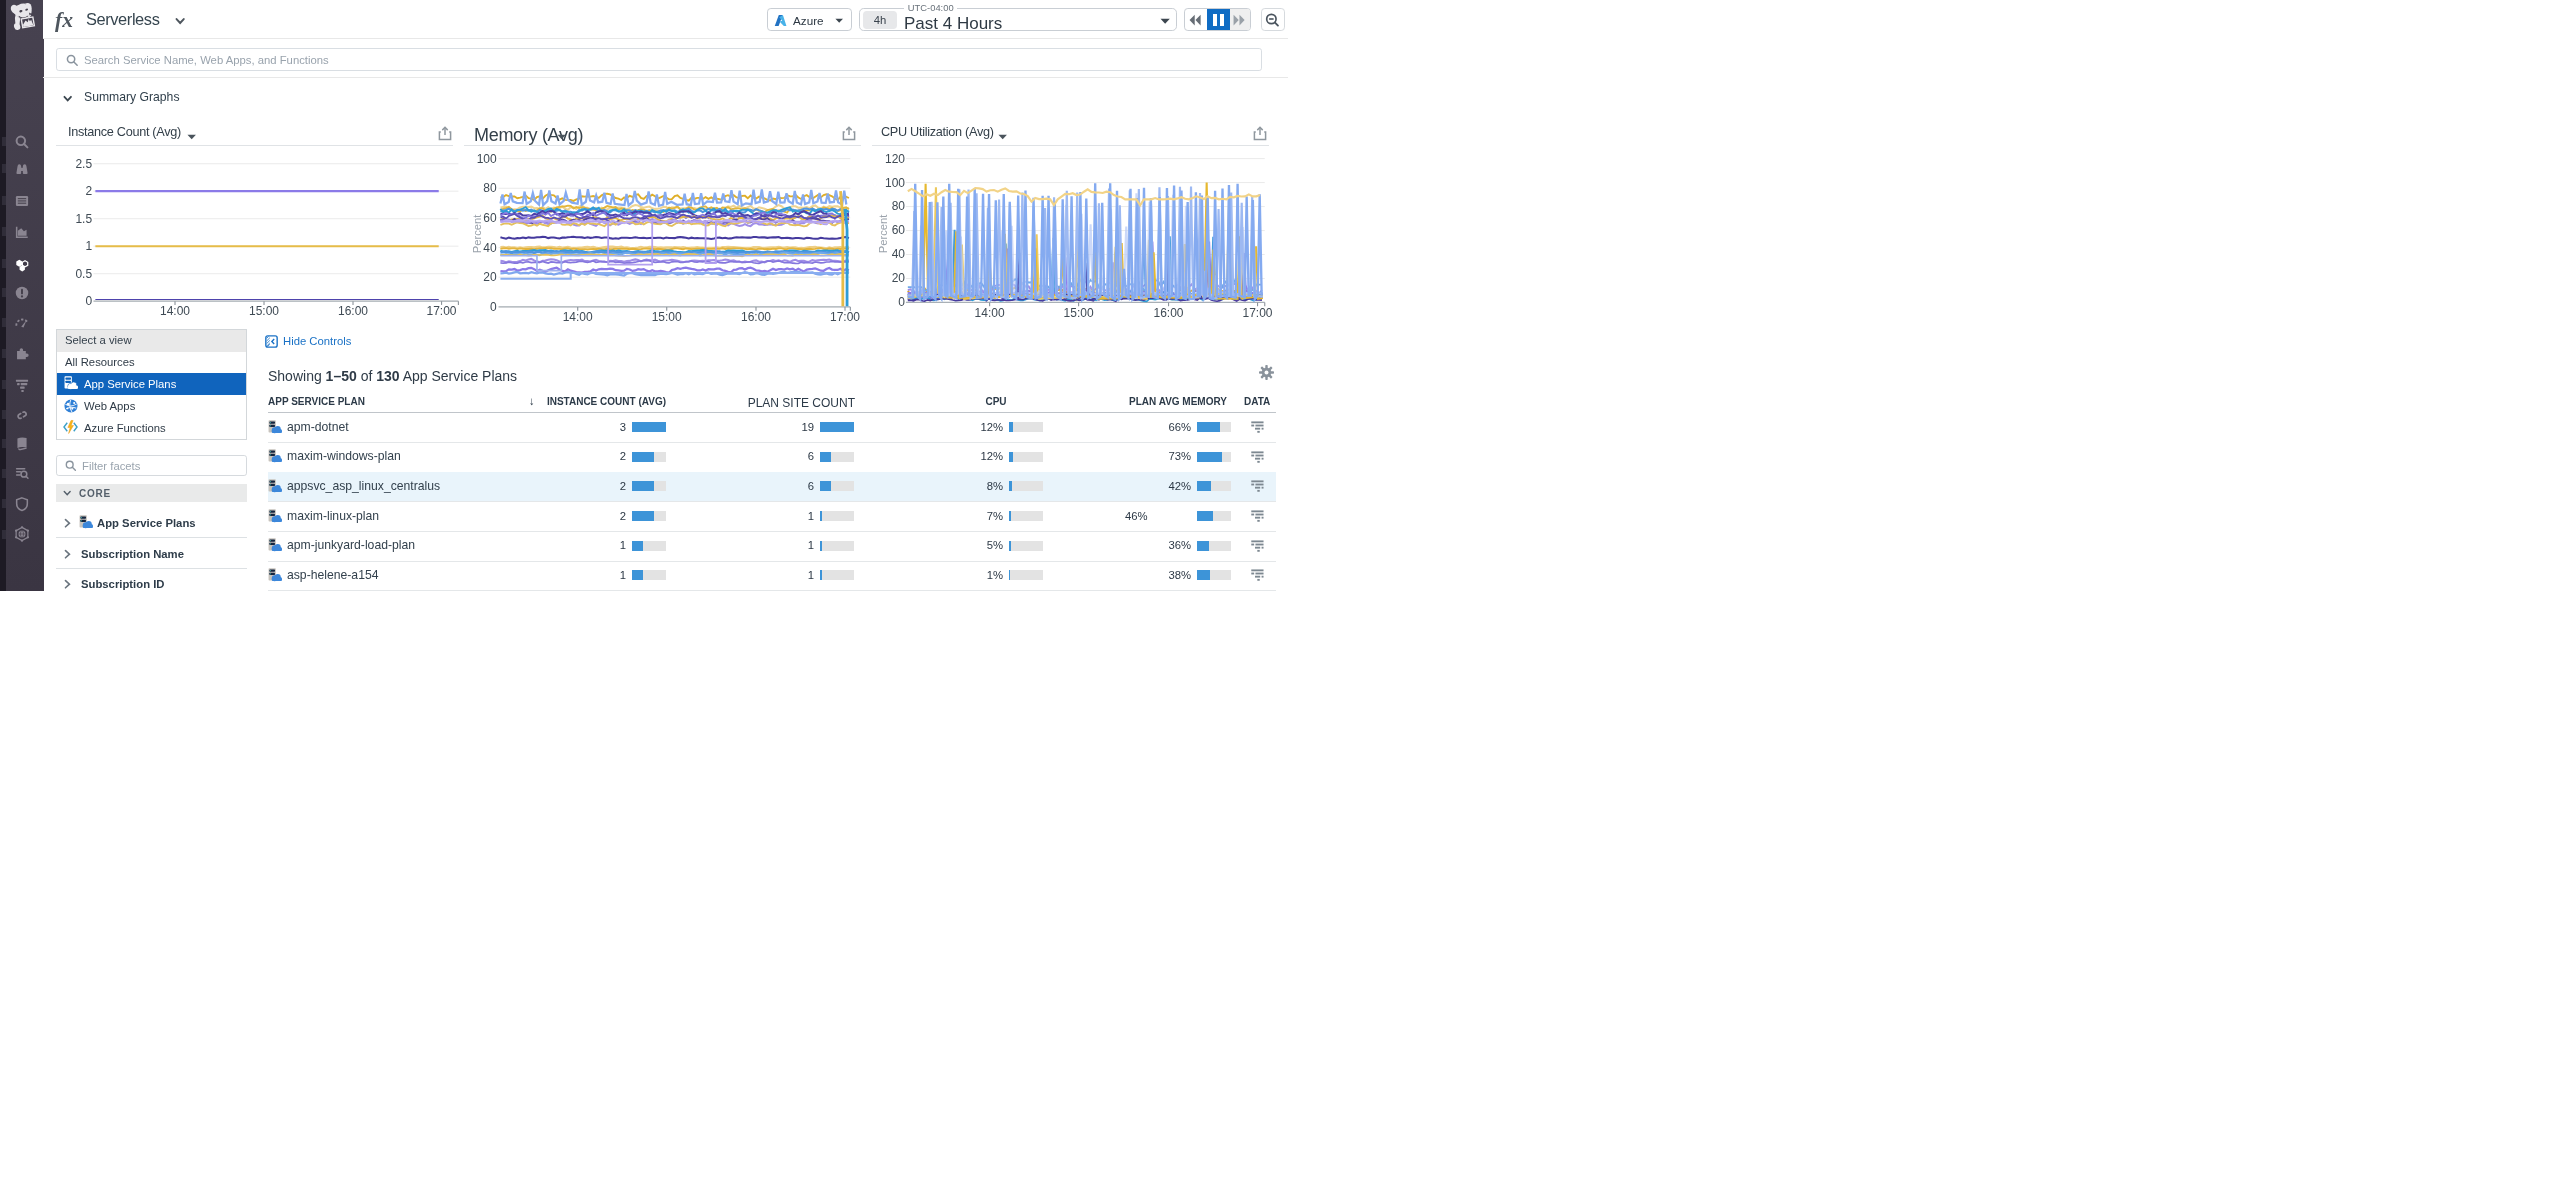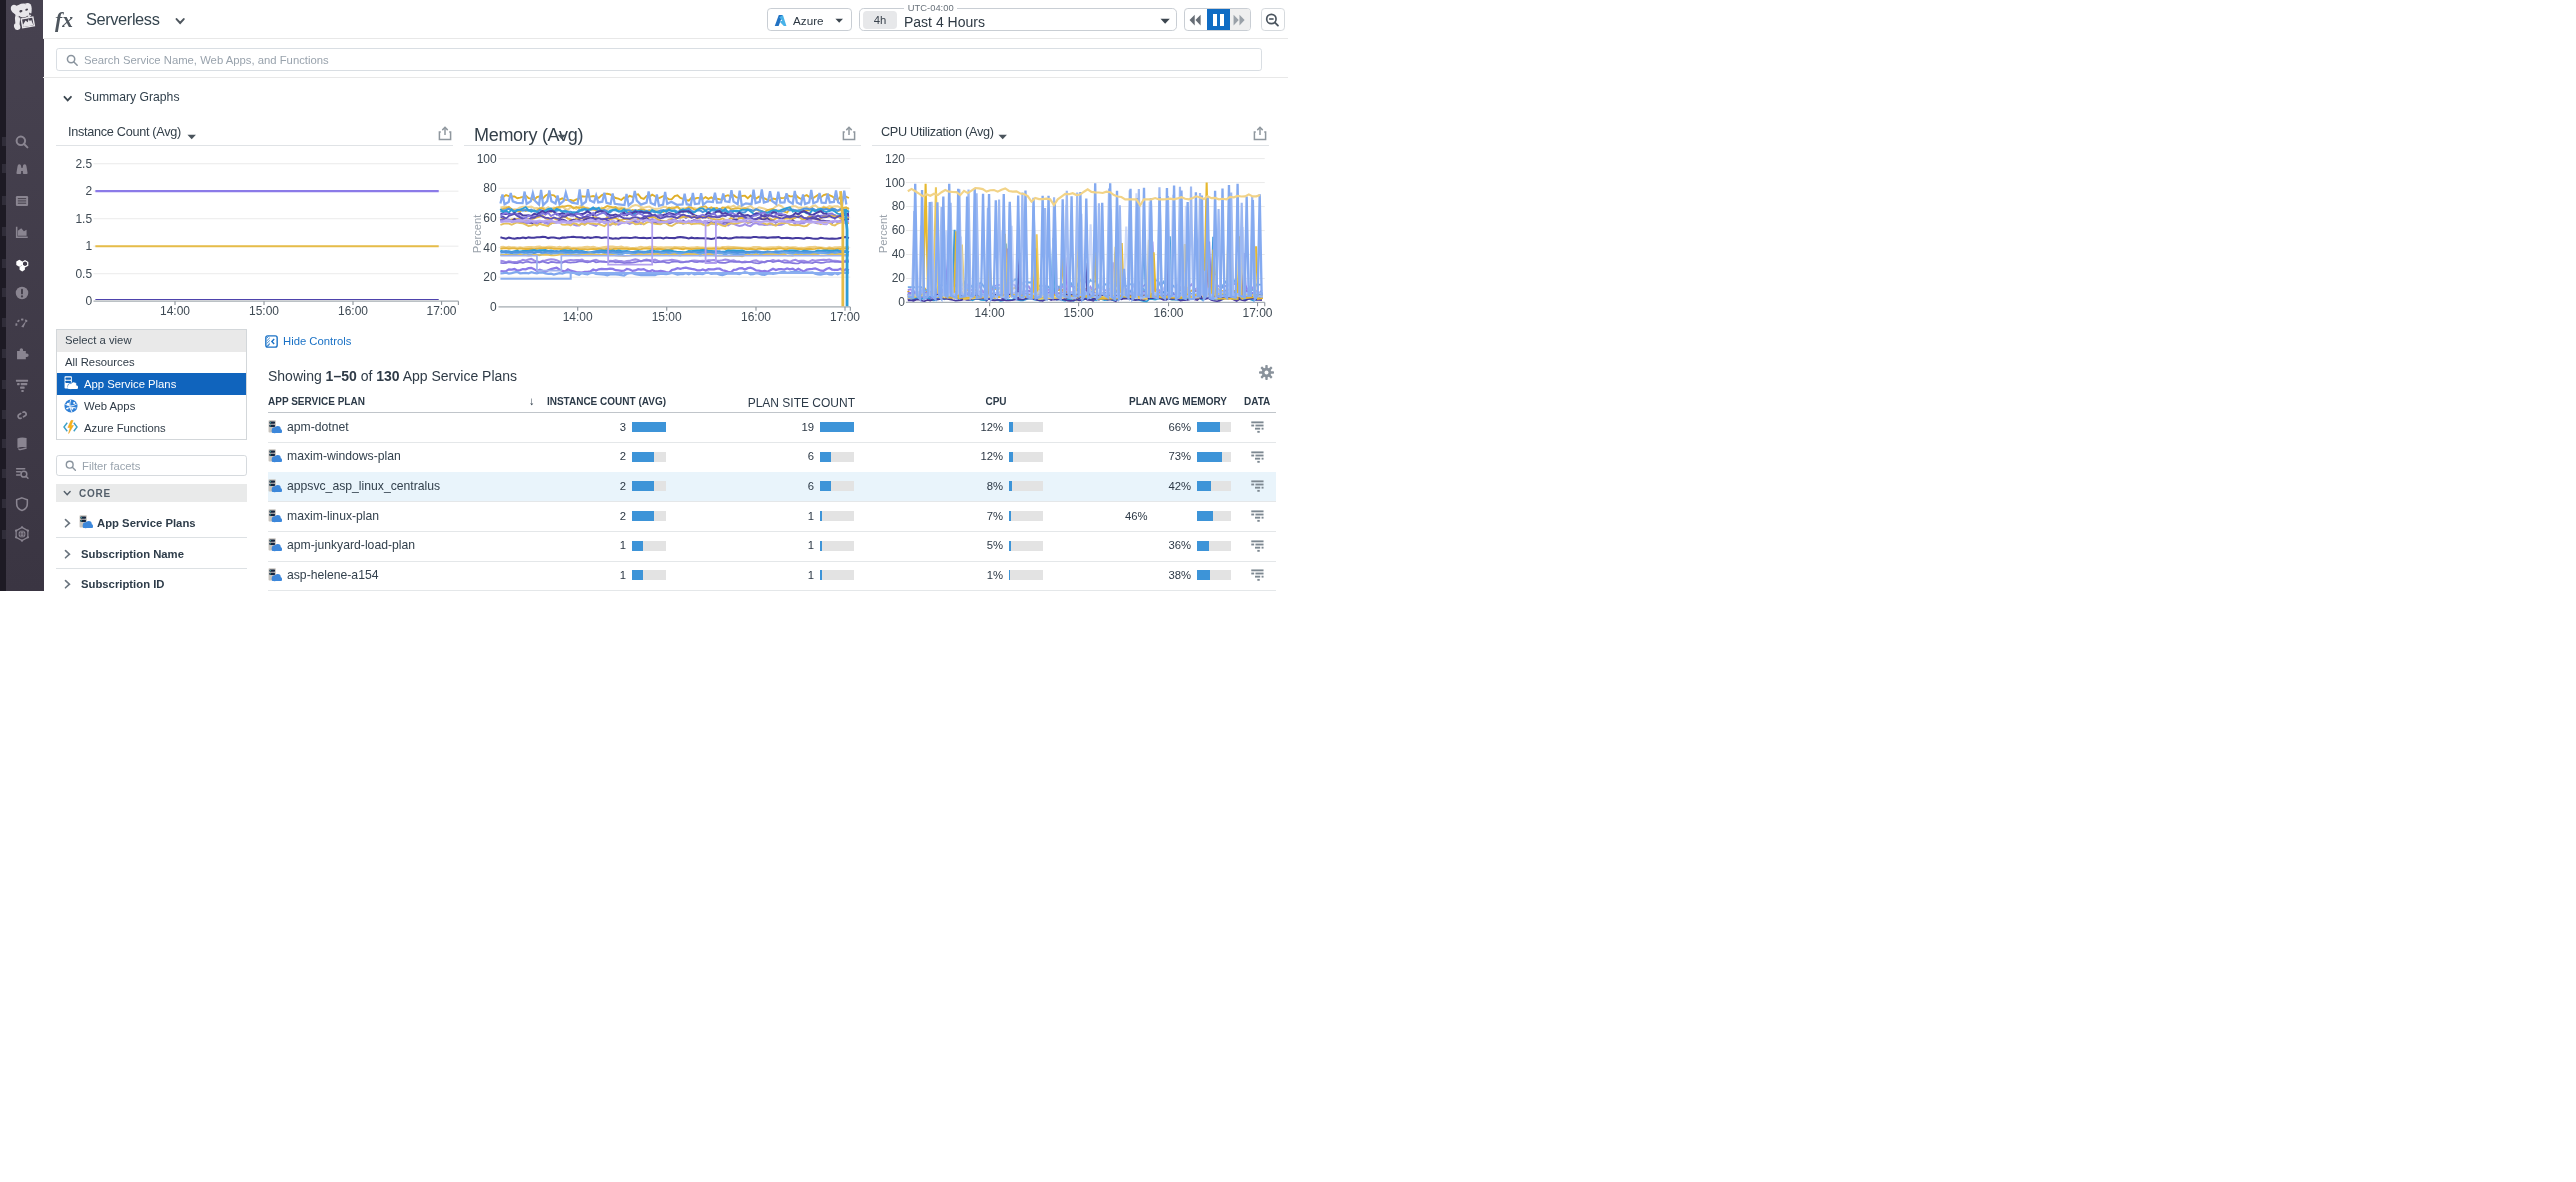--- a/index.html
+++ b/index.html
@@ -124,21 +124,21 @@
     <path d="M5.2 1.2 H9.3 L5 13 H0.8 Z" fill="#2272c3"></path>
     <path d="M9.6 1.2 L13.4 13 H10.6 L5.9 8.2 8.9 7.4 5.6 3.4 Z" fill="#49b2e8"></path>
   </svg>
 <div class="abs" style="left:793px;top:13.6px;font-size:11.7px;font-weight:500;color:#2d3843">Azure</div>
 <svg style="position:absolute;left:835px;top:18px" width="8.4" height="5.3" viewBox="0 0 10 6.2">
     <path d="M0.5 0.8 L5 5.6 L9.5 0.8Z" fill="#3c464f"></path>
   </svg>
 <div class="abs" style="left:859px;top:8.4px;width:318px;height:23px;border:0.9px solid #c9ced4;border-radius:4.7px;background:#fff"></div>
 <div class="abs" style="left:904px;top:1.9px;padding:0 3.8px;background:#fff;font-size:9.4px;color:#69727b">UTC-04:00</div>
 <div class="abs" style="left:863px;top:11.3px;width:34px;height:18px;background:#e7e8ea;border-radius:3.8px;text-align:center;font-size:11.3px;color:#39424c;line-height:18px">4h</div>
-<div class="abs" style="left:904px;top:13.6px;font-size:14px;color:#2f3a44">Past 4 Hours</div>
+<div class="abs" style="left:904px;top:13.6px;font-size:17px;color:#2f3a44">Past 4 Hours</div>
 <svg style="position:absolute;left:1160px;top:18px" width="10.3" height="6.4" viewBox="0 0 10 6.2">
     <path d="M0.5 0.8 L5 5.6 L9.5 0.8Z" fill="#3c464f"></path>
   </svg>
 <div class="abs" style="left:1184px;top:8.4px;width:67px;height:23px;border:0.9px solid #c9ced4;border-radius:3.8px;background:#fff;overflow:hidden">
     <div style="position:absolute;left:22.4px;top:0;width:22.5px;height:23px;background:#0f6cc4"></div>
     <div style="position:absolute;left:45px;top:0;width:22.4px;height:23px;background:#efefef"></div>
   </div>
 <svg class="abs" style="left:1189px;top:14px" width="12.2" height="12.2" viewBox="0 0 13 13">
     <path d="M6.1 0.8 V12.2 L0.6 6.5Z M12.4 0.8 V12.2 L6.9 6.5Z" fill="#666d75"></path>
   </svg>

